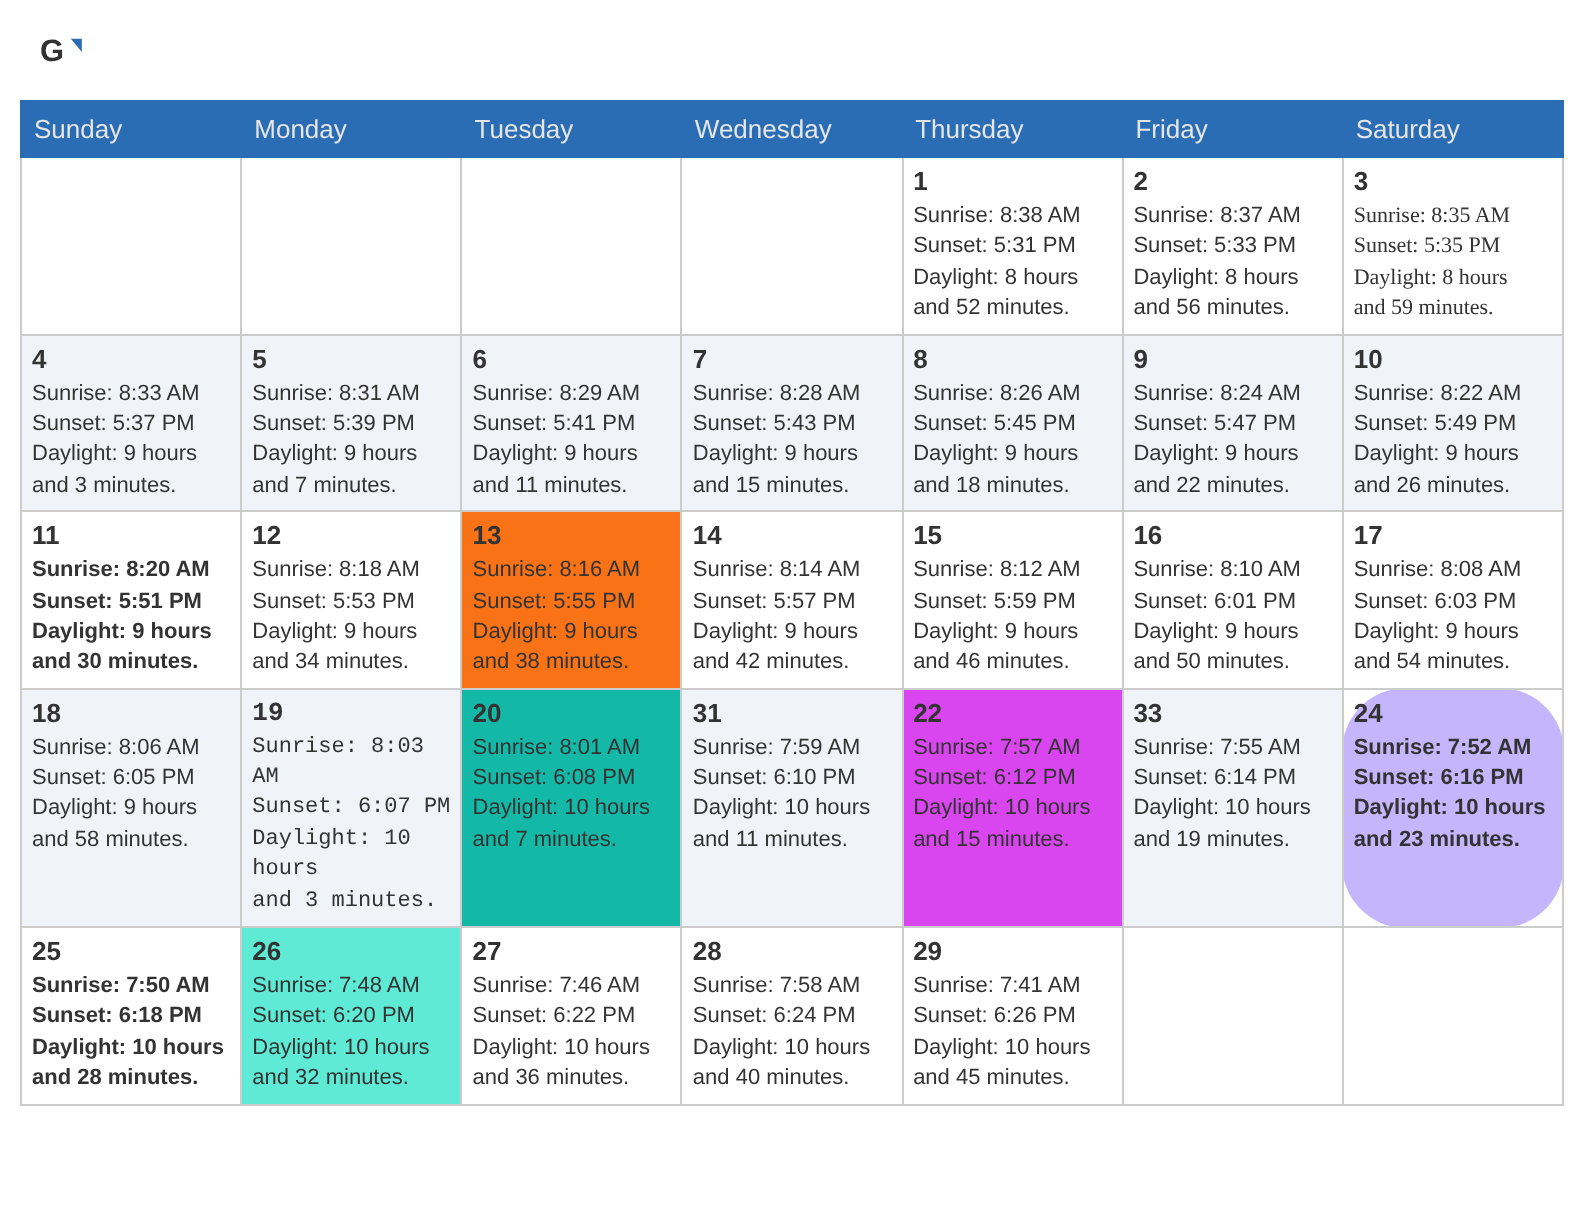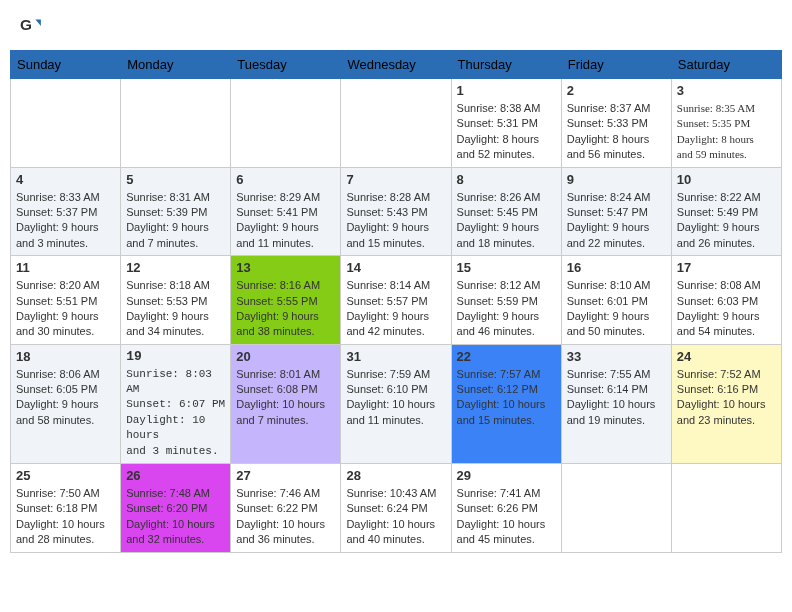--- a/index.html
+++ b/index.html
@@ -48,21 +48,21 @@
       font-size: 16px;
       color: #555;
     }
     .calendar {
       width: 100%;
       border-collapse: collapse;
       font-size: 11px;
     }
     .calendar th {
       background-color: #2a6db5;
-      color: #000000;
+      color: #e5e5e5;
       text-align: left;
       padding: 6px 6px;
       font-size: 13px;
       font-weight: normal;
       border: 1px solid #2a6db5;
     }
     .calendar td {
       border: 1px solid #ccc;
       vertical-align: top;
       padding: 4px 5px;
@@ -202,33 +202,33 @@
           <span class="day-num">10</span>
           <div class="day-info" style="white-space: pre-line;">Sunrise: 8:22 AM
 Sunset: 5:49 PM
 Daylight: 9 hours
 and 26 minutes.</div>
         </td>
       </tr>
       <tr>
         <td style="background-color: rgb(255, 255, 255); border-radius: 16px;">
           <span class="day-num">11</span>
-          <div class="day-info" style="white-space: pre-line;">Sunrise: 8:20 AM
+          <div class="day-info" style="white-space: pre-line; font-weight: bold;">Sunrise: 8:20 AM
 Sunset: 5:51 PM
 Daylight: 9 hours
 and 30 minutes.</div>
         </td>
         <td style="background-color: rgb(255, 255, 255);">
           <span class="day-num">12</span>
           <div class="day-info" style="white-space: pre-line;">Sunrise: 8:18 AM
 Sunset: 5:53 PM
 Daylight: 9 hours
 and 34 minutes.</div>
         </td>
-        <td style="background-color: #84cc16;">
+        <td style="background-color: #f97316;">
           <span class="day-num">13</span>
           <div class="day-info" style="white-space: pre-line;">Sunrise: 8:16 AM
 Sunset: 5:55 PM
 Daylight: 9 hours
 and 38 minutes.</div>
         </td>
         <td style="background-color: rgb(255, 255, 255);">
           <span class="day-num">14</span>
           <div class="day-info" style="white-space: pre-line;">Sunrise: 8:14 AM
 Sunset: 5:57 PM
@@ -265,81 +265,81 @@
 Daylight: 9 hours
 and 58 minutes.</div>
         </td>
         <td style="background-color: rgb(240, 244, 248); font-family: Liberation Mono, monospace;">
           <span class="day-num">19</span>
           <div class="day-info" style="white-space: pre-line;">Sunrise: 8:03 AM
 Sunset: 6:07 PM
 Daylight: 10 hours
 and 3 minutes.</div>
         </td>
-        <td style="background-color: #c4b5fd;">
+        <td style="background-color: #14b8a6;">
           <span class="day-num">20</span>
           <div class="day-info" style="white-space: pre-line;">Sunrise: 8:01 AM
 Sunset: 6:08 PM
 Daylight: 10 hours
 and 7 minutes.</div>
         </td>
         <td style="background-color: rgb(240, 244, 248);">
           <span class="day-num">31</span>
           <div class="day-info" style="white-space: pre-line;">Sunrise: 7:59 AM
 Sunset: 6:10 PM
 Daylight: 10 hours
 and 11 minutes.</div>
         </td>
-        <td style="background-color: #3b82f6;">
+        <td style="background-color: #d946ef;">
           <span class="day-num">22</span>
           <div class="day-info" style="white-space: pre-line;">Sunrise: 7:57 AM
 Sunset: 6:12 PM
 Daylight: 10 hours
 and 15 minutes.</div>
         </td>
         <td style="background-color: rgb(240, 244, 248);">
           <span class="day-num">33</span>
           <div class="day-info" style="white-space: pre-line;">Sunrise: 7:55 AM
 Sunset: 6:14 PM
 Daylight: 10 hours
 and 19 minutes.</div>
         </td>
-        <td style="background-color: #fef9c3;">
+        <td style="background-color: #c4b5fd; border-radius: 32px;">
           <span class="day-num">24</span>
-          <div class="day-info" style="white-space: pre-line;">Sunrise: 7:52 AM
+          <div class="day-info" style="white-space: pre-line; font-weight: bold;">Sunrise: 7:52 AM
 Sunset: 6:16 PM
 Daylight: 10 hours
 and 23 minutes.</div>
         </td>
       </tr>
       <tr>
         <td style="background-color: rgb(255, 255, 255);">
           <span class="day-num">25</span>
-          <div class="day-info" style="white-space: pre-line;">Sunrise: 7:50 AM
+          <div class="day-info" style="white-space: pre-line; font-weight: bold;">Sunrise: 7:50 AM
 Sunset: 6:18 PM
 Daylight: 10 hours
 and 28 minutes.</div>
         </td>
-        <td style="background-color: #d946ef;">
+        <td style="background-color: #5eead4;">
           <span class="day-num">26</span>
           <div class="day-info" style="white-space: pre-line;">Sunrise: 7:48 AM
 Sunset: 6:20 PM
 Daylight: 10 hours
 and 32 minutes.</div>
         </td>
         <td style="background-color: rgb(255, 255, 255);">
           <span class="day-num">27</span>
           <div class="day-info" style="white-space: pre-line;">Sunrise: 7:46 AM
 Sunset: 6:22 PM
 Daylight: 10 hours
 and 36 minutes.</div>
         </td>
         <td style="background-color: rgb(255, 255, 255);">
           <span class="day-num">28</span>
-          <div class="day-info" style="white-space: pre-line;">Sunrise: 10:43 AM
+          <div class="day-info" style="white-space: pre-line;">Sunrise: 7:58 AM
 Sunset: 6:24 PM
 Daylight: 10 hours
 and 40 minutes.</div>
         </td>
         <td style="background-color: rgb(255, 255, 255);">
           <span class="day-num">29</span>
           <div class="day-info" style="white-space: pre-line;">Sunrise: 7:41 AM
 Sunset: 6:26 PM
 Daylight: 10 hours
 and 45 minutes.</div>

